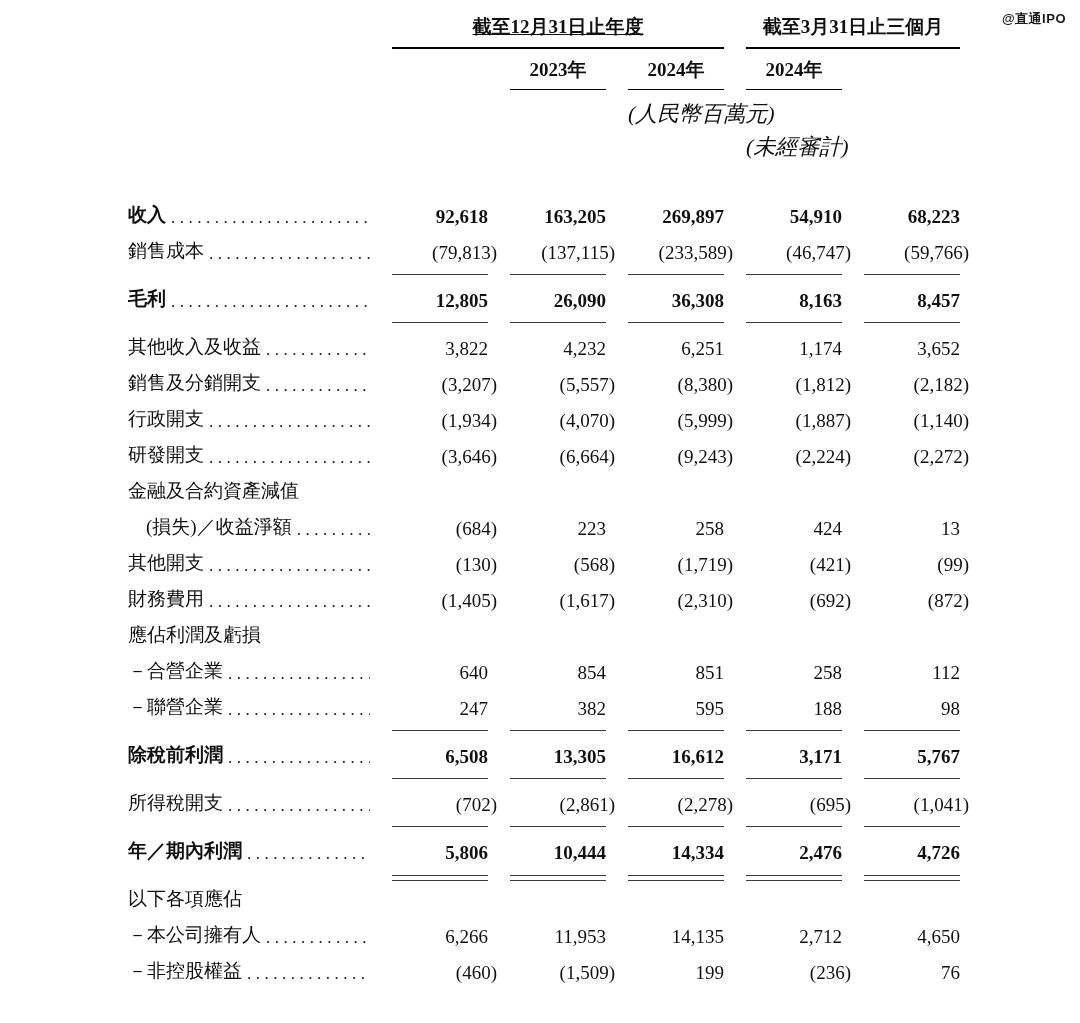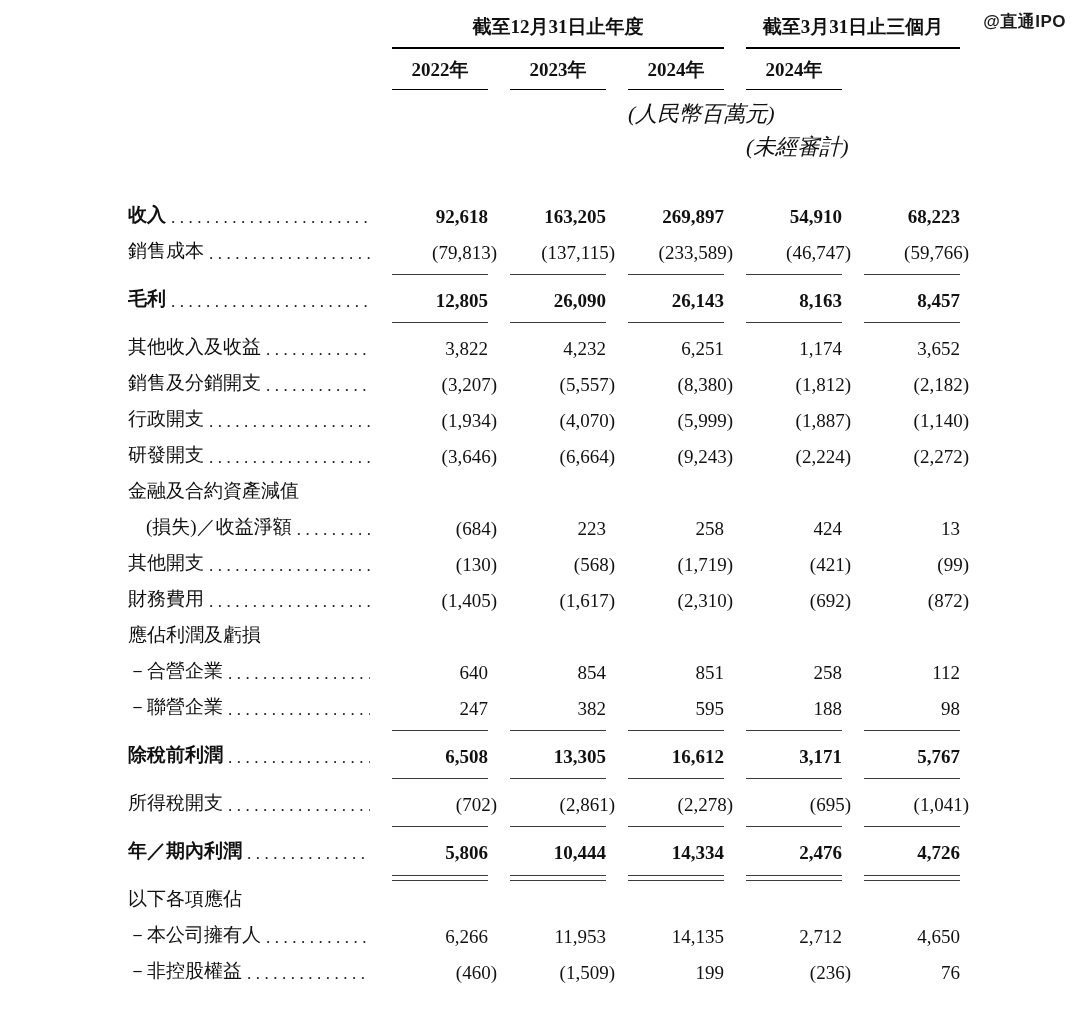--- a/index.html
+++ b/index.html
@@ -7,36 +7,36 @@
     position:relative;
     width:1080px;height:1023px;
     background:#ffffff;
     font-family:"Liberation Serif","DejaVu Serif",serif;
     color:#111;
     overflow:hidden;
   }
   .watermark{
     position:absolute;top:10px;right:14px;
     font-family:"Liberation Sans","DejaVu Sans",sans-serif;
-    font-weight:700;font-size:17px;color:#1b1b1b;letter-spacing:.5px;
+    font-weight:700;font-size:13px;color:#1b1b1b;letter-spacing:.5px;
   }
   .table{position:absolute;left:128px;top:14px;width:832px;}
 
   
   .hgrid{
     display:grid;
     grid-template-columns:242px repeat(5,118px);
     grid-template-rows:auto auto 30px 34px;
   }
   .gt{padding-left:22px;grid-row:1;}
   .gt .gti{
     display:block;text-align:center;font-weight:700;font-size:19px;
     padding-bottom:7px;border-bottom:2px solid #000;white-space:nowrap;
   }
-  .g1{grid-column:2 / 5;}
+  .g1{grid-column:2 / 5;text-decoration:underline;}
   .g2{grid-column:5 / 7;}
   .yc{padding-left:22px;grid-row:2;}
   .yc .ycs{
     display:block;text-align:center;font-weight:700;font-size:19px;
     padding:8px 0 6px 0;border-bottom:1.7px solid #000;white-space:nowrap;
   }
   .c2{grid-column:2}.c3{grid-column:3}.c4{grid-column:4}.c5{grid-column:5}.c6{grid-column:6}
   .note{
     font-style:italic;font-size:22px;text-align:center;
     padding-left:22px;white-space:nowrap;
@@ -87,23 +87,20 @@
   <div class="table">
 
     <div class="hgrid">
       <div class="gt g1">
         <span class="gti">截至12月31日止年度</span>
       </div>
       <div class="gt g2">
         <span class="gti">截至3月31日止三個月</span>
       </div>
 
-      <div class="yc c2">
-        <span class="ycs">2022年</span>
-      </div>
       <div class="yc c3">
         <span class="ycs">2023年</span>
       </div>
       <div class="yc c4">
         <span class="ycs">2024年</span>
       </div>
       <div class="yc c5">
         <span class="ycs">2024年</span>
       </div>
 
@@ -134,21 +131,21 @@
     <div class="nc"><span class="vi neg">(46,747)</span></div>
     <div class="nc"><span class="vi neg">(59,766)</span></div>
   </div>
         <div class="row bold after-rule rule-single">
     <div class="lc">
       <span class="lbl">毛利</span>
       <span class="dots">........................................................</span>
     </div>
     <div class="nc"><span class="vi">12,805</span></div>
     <div class="nc"><span class="vi">26,090</span></div>
-    <div class="nc"><span class="vi">26,143</span></div>
+    <div class="nc"><span class="vi">36,308</span></div>
     <div class="nc"><span class="vi">8,163</span></div>
     <div class="nc"><span class="vi">8,457</span></div>
   </div>
         <div class="row after-rule">
     <div class="lc">
       <span class="lbl">其他收入及收益</span>
       <span class="dots">........................................................</span>
     </div>
     <div class="nc"><span class="vi">3,822</span></div>
     <div class="nc"><span class="vi">4,232</span></div>

